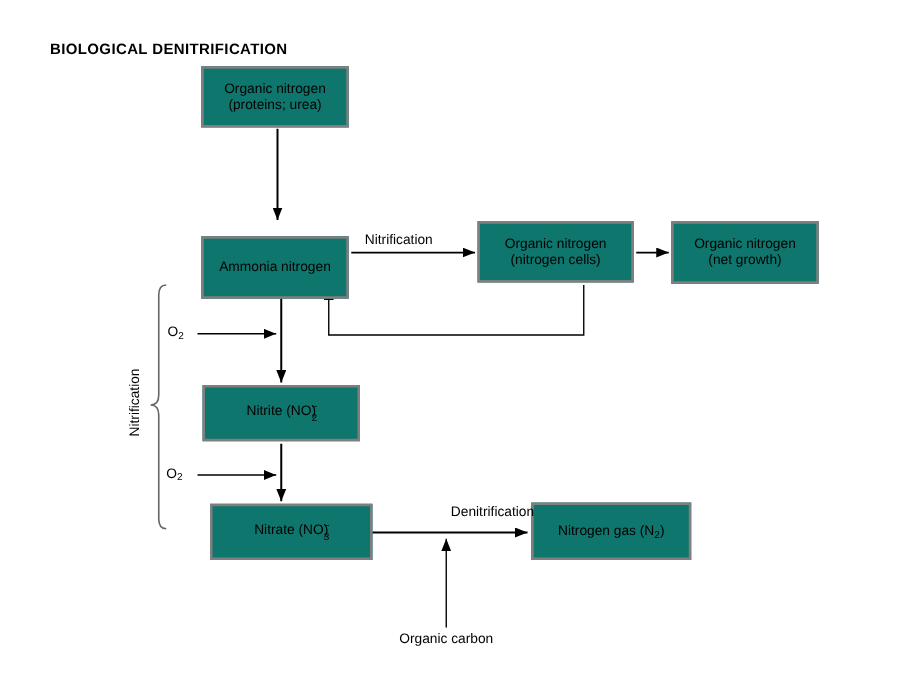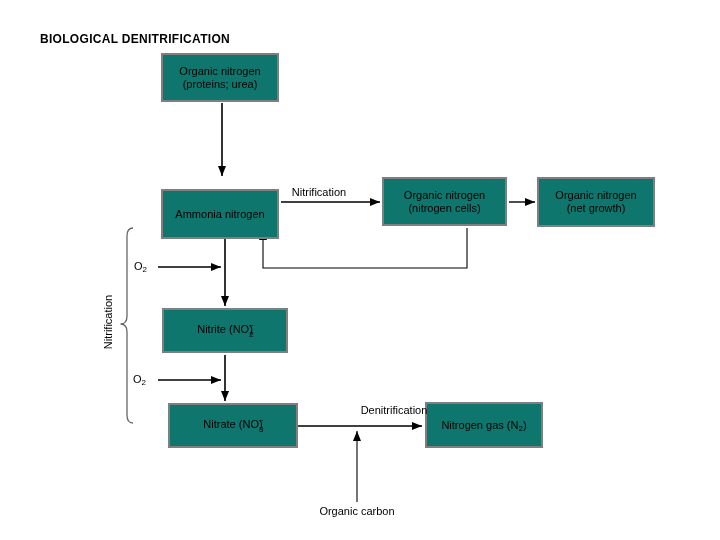--- a/index.html
+++ b/index.html
@@ -76,21 +76,21 @@
   </div>
 
   <div class="box" style="left:162px;top:308px;width:126px;height:45px;">
     <span class="chem"><span>Nitrite (NO</span><span class="stack"><span class="st-sup">−</span><span class="st-sub">2</span></span><span>)</span></span>
   </div>
 
   <div class="box" style="left:168px;top:403px;width:130px;height:45px;">
     <span class="chem"><span>Nitrate (NO</span><span class="stack"><span class="st-sup">−</span><span class="st-sub">3</span></span><span>)</span></span>
   </div>
 
-  <div class="box" style="left:425px;top:402px;width:118px;height:46px;">
+  <div class="box" style="left:425px;top:402px;width:128px;height:46px;">
     <span class="chem"><span>Nitrogen gas (N</span><sub>2</sub><span>)</span></span>
   </div>
 
 
   <div class="lbl" style="left:283px;top:186px;width:72px;">Nitrification</div>
 
 
   <div class="lbl" style="left:134px;top:260px;"><span>O</span><sub>2</sub></div>
 
   <div class="lbl" style="left:133px;top:373px;"><span>O</span><sub>2</sub></div>

